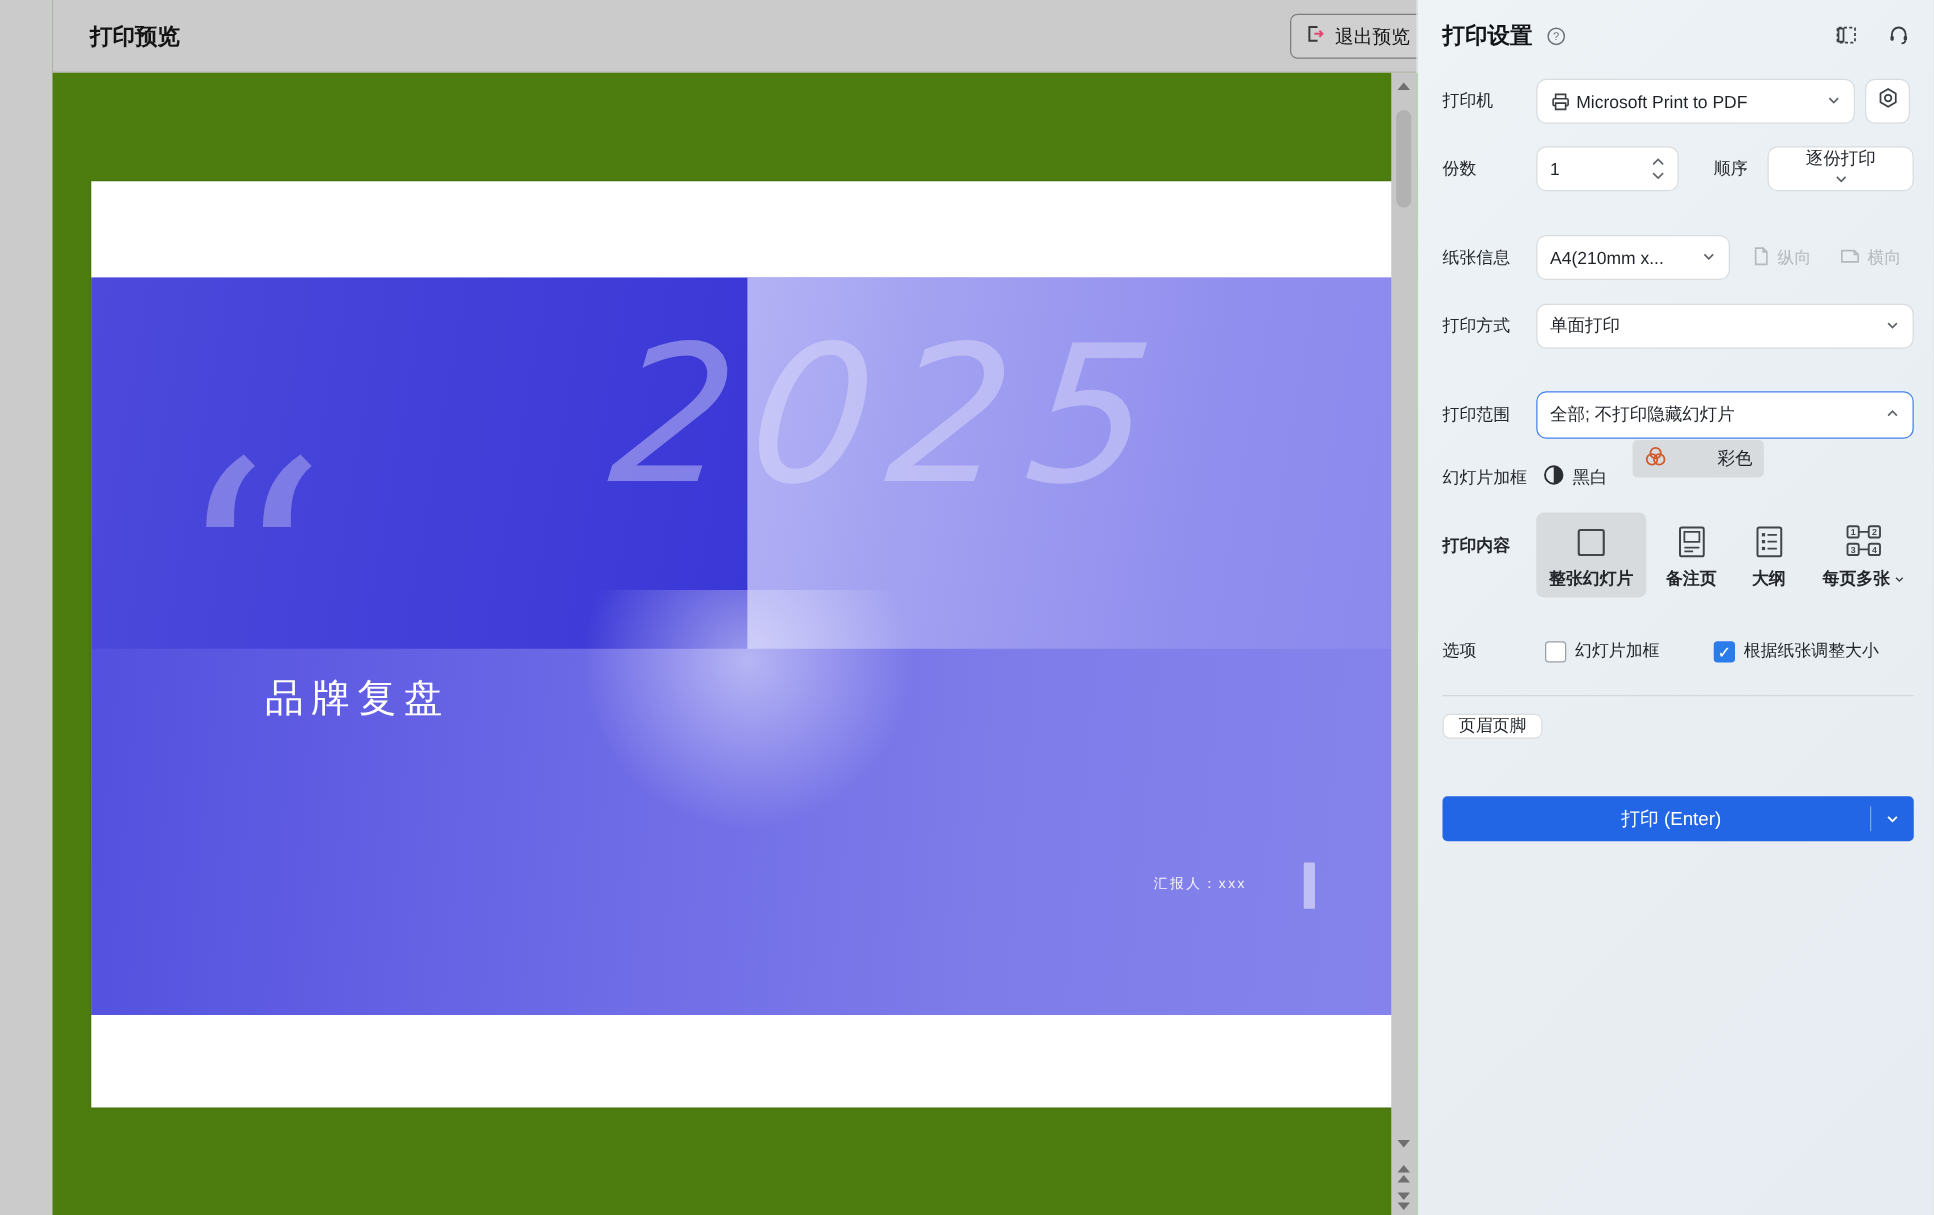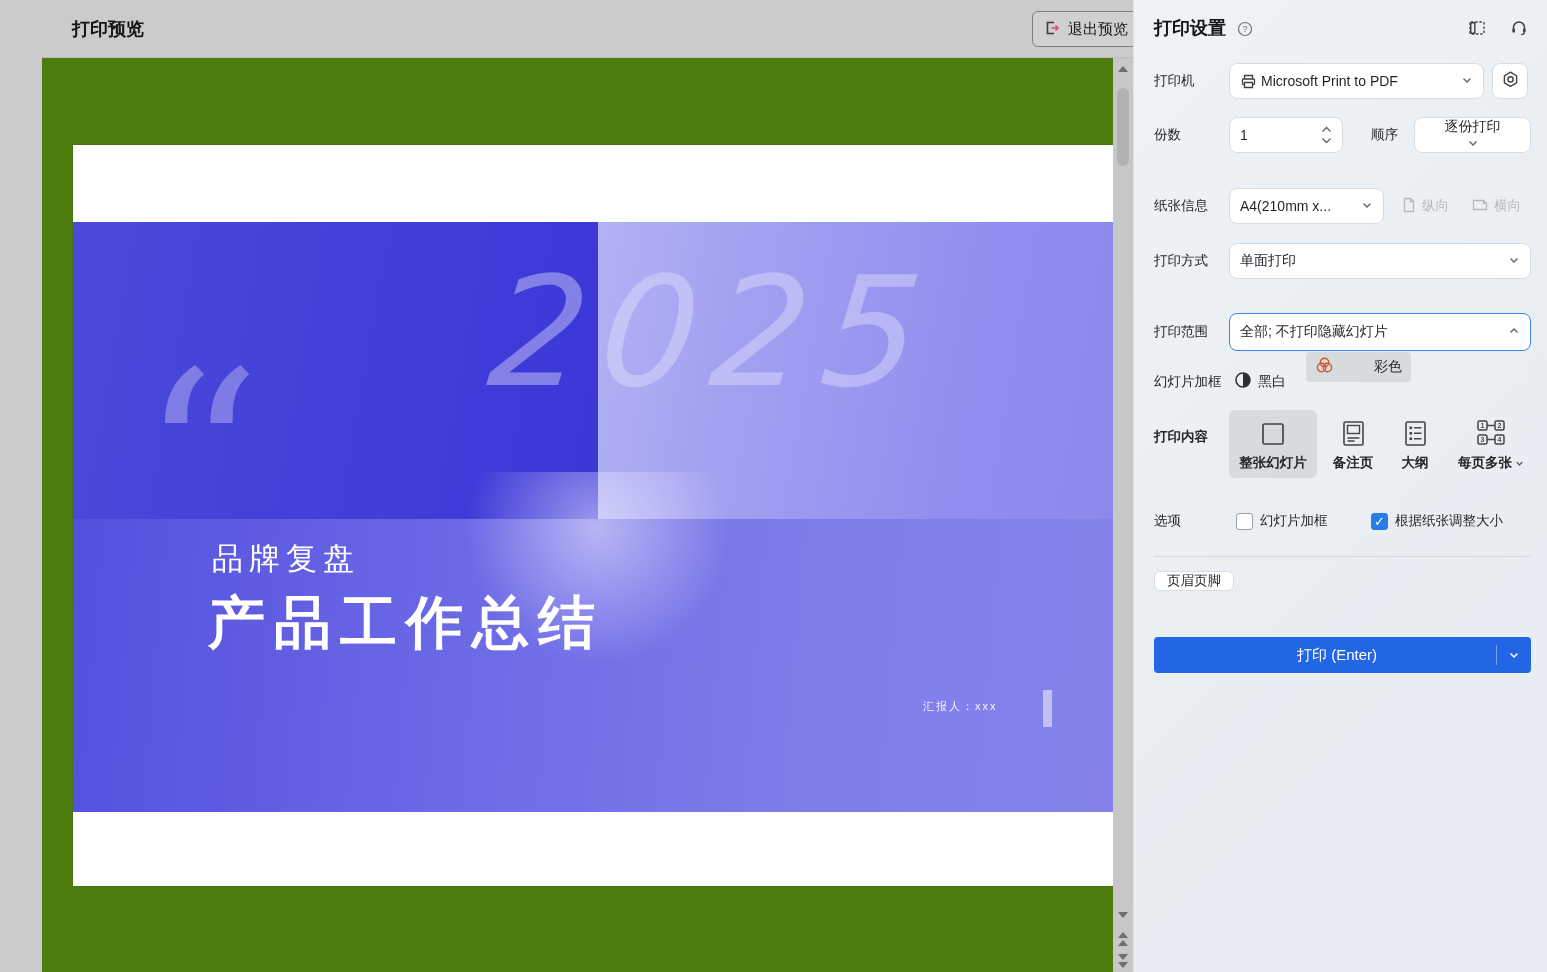--- a/index.html
+++ b/index.html
@@ -114,21 +114,20 @@
 
     <div class="page">
       <div class="slide">
         <div class="sl-lower"></div>
         <div class="sl-ul"></div>
         <div class="sl-ur"></div>
         <div class="sl-glow"></div>
         <div class="sl-year">2025</div>
         <div class="sl-quote">“</div>
         <div class="sl-subtitle">品牌复盘</div>
-        <div class="sl-title">产品工作总结</div>
         <div class="sl-reporter">汇报人：xxx</div>
         <div class="sl-bar"></div>
       </div>
     </div>
   </div>
 
   <div class="scrollcol">
     <div class="sc-btn" style="top:8px;">
         <div class="tri-up"></div>
       </div>

